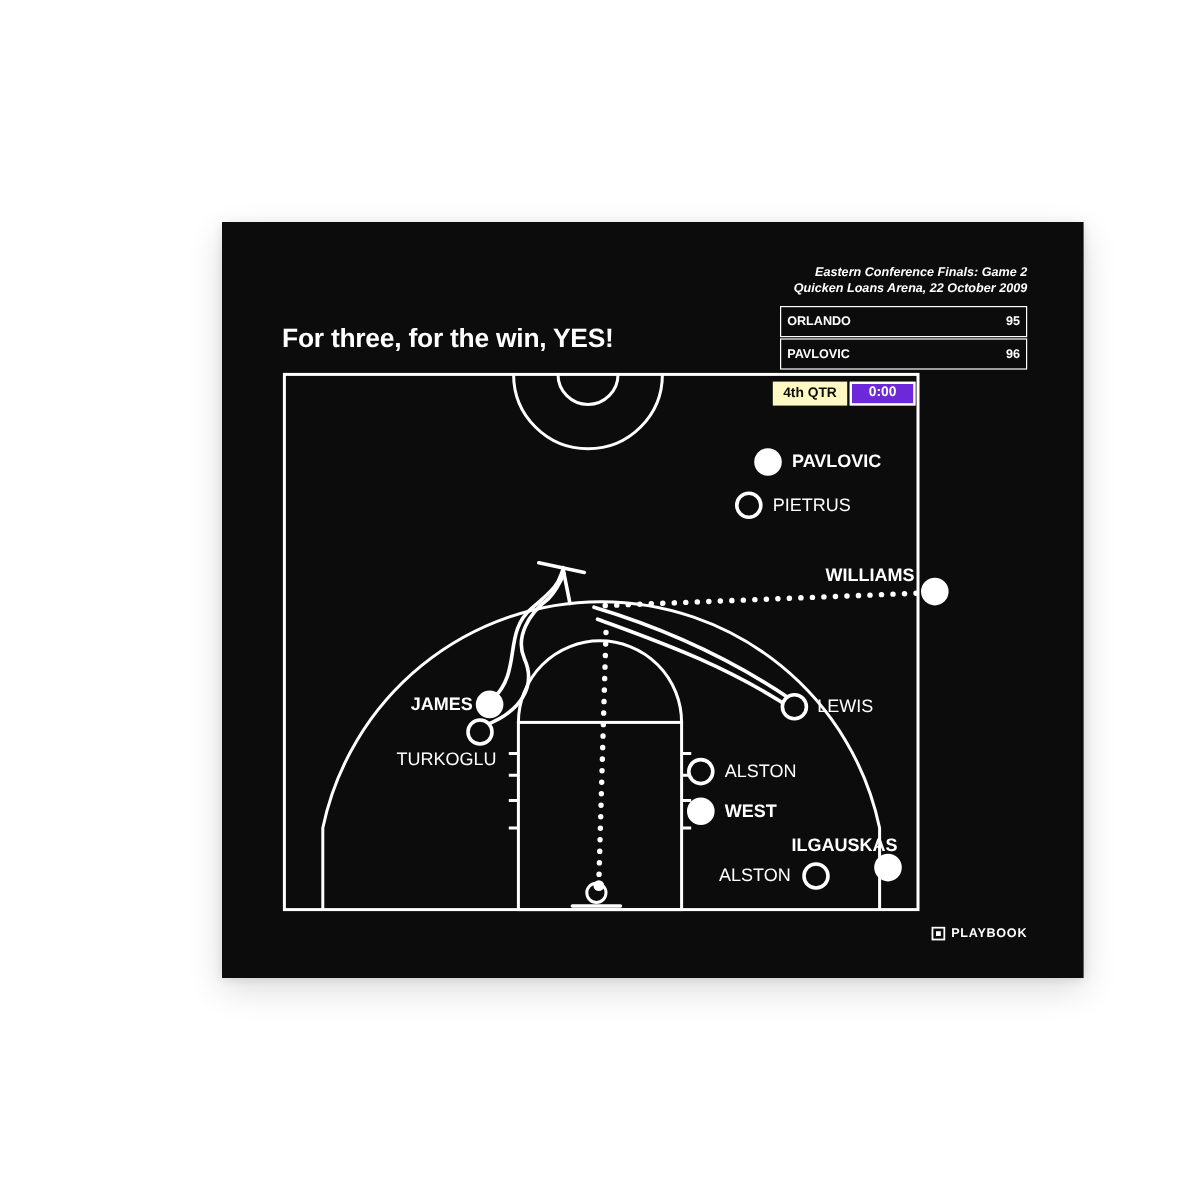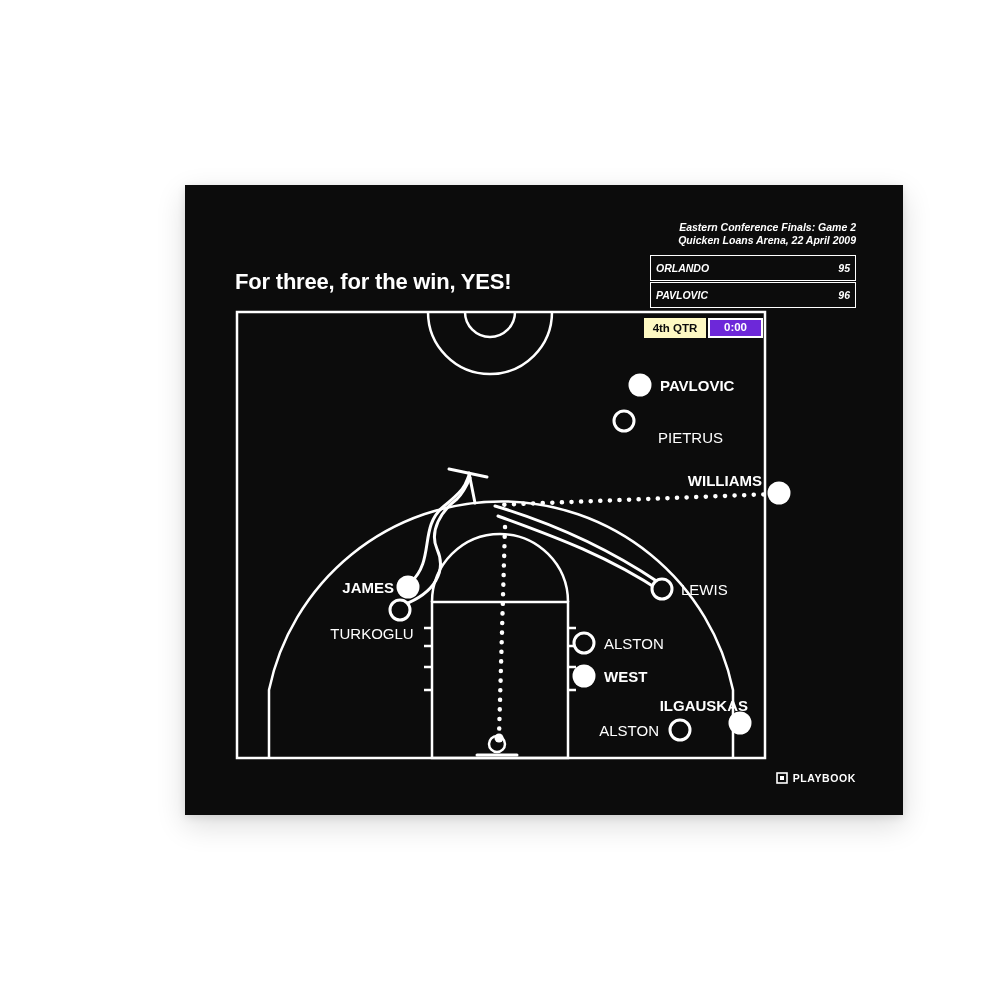--- a/index.html
+++ b/index.html
@@ -13,21 +13,21 @@
   }
 
   .court-svg { position:absolute; left:0; top:0; width:630px; height:630px; }
   .court-line { stroke:#ffffff; stroke-width:2.5; fill:none; }
   .line-solid { stroke:#ffffff; stroke-width:3; fill:none; stroke-linecap:round; }
   .line-dotted { stroke:#ffffff; stroke-width:4.5; fill:none; stroke-linecap:round; stroke-dasharray:0.1 9.5; }
 
   .header-block { position:absolute; top:36px; right:47px; text-align:right; font-size:10.5px; font-weight:bold; font-style:italic; line-height:12.5px; }
 
   .scoreboard { position:absolute; top:70px; right:47px; width:206px; }
-  .score-row { height:16px; border:1px solid #ffffff; display:flex; justify-content:space-between; align-items:center; padding:12px 5px; font-size:10.5px; font-weight:bold; margin-bottom:1px;font-style:italic; }
+  .score-row { height:16px; border:1px solid #ffffff; display:flex; justify-content:space-between; align-items:center; padding:12px 5px; font-size:10.5px; font-weight:bold; margin-bottom:1px; }
 
   .title { position:absolute; left:50px; top:84px; font-size:22px; font-weight:bold; letter-spacing:-0.2px; }
 
   .qtr-box { position:absolute; left:459px; top:133px; width:62px; height:20px; background:#fef9c3; color:#0c0c0c; font-size:11.5px; font-weight:bold; text-align:center; line-height:20px; }
   .time-box { position:absolute; left:523px; top:133px; width:55px; height:20px; background:#6d28d9; border:2px solid #ffffff; color:#ffffff; font-size:11.5px; font-weight:bold; text-align:center; line-height:15px; }
 
   .players { position:absolute; left:0; top:0; width:630px; height:630px;text-decoration:underline; }
   .marker { position:absolute; width:23px; height:23px; border-radius:50%; transform:translate(-50%,-50%); }
   .marker.filled { background:#ffffff; }
   .marker.open { background:#0c0c0c; border:3.5px solid #ffffff; }
@@ -65,21 +65,21 @@
     <path class="line-solid" d="M 226 397 C 250 375 234 342 258 322 S 280 300 284 290"></path>
     <path class="line-solid" d="M 218 420 C 250 408 262 386 252 364 C 244 346 256 326 272 314 C 278 308 282 300 285 293"></path>
     <path class="line-solid" d="M 473 397 C 415 358 360 336 310 321"></path>
     <path class="line-solid" d="M 477 407 C 420 369 362 349 313 331"></path>
     <path class="line-solid" d="M 264 284 L 302 292"></path>
     <path class="line-solid" d="M 284 288 L 290 318"></path>
   </svg>
 
   <div class="header-block">
     <div>Eastern Conference Finals: Game 2</div>
-    <div>Quicken Loans Arena, 22 April 2009</div>
+    <div>Quicken Loans Arena, 22 October 2009</div>
   </div>
 
   <div class="scoreboard">
     <div class="score-row">
       <span>ORLANDO</span>
       <span>95</span>
     </div>
     <div class="score-row">
       <span>PAVLOVIC</span>
       <span>96</span>
@@ -88,21 +88,21 @@
 
   <div class="title">For three, for the win, YES!</div>
 
   <div class="qtr-box">4th QTR</div>
   <div class="time-box">0:00</div>
 
   <div class="players">
       <div class="marker filled" style="left: 455px; top: 200px;"></div>
       <div class="plabel bold left" style="top: 200px; left: 475px;">PAVLOVIC</div>
       <div class="marker open" style="left: 439px; top: 236px;"></div>
-      <div class="plabel left" style="top: 236px; left: 473px; margin-top: 16px;">PIETRUS</div>
+      <div class="plabel left" style="top: 236px; left: 459px;">PIETRUS</div>
       <div class="marker filled" style="left: 594px; top: 308px;"></div>
       <div class="plabel bold right" style="top: 295px; right: 53px;">WILLIAMS</div>
       <div class="marker filled" style="left: 223px; top: 402px;"></div>
       <div class="plabel bold right" style="top: 402px; right: 421px;">JAMES</div>
       <div class="marker open" style="left: 215px; top: 425px;"></div>
       <div class="plabel center" style="top: 448px; left: 187px;">TURKOGLU</div>
       <div class="marker open" style="left: 477px; top: 404px;"></div>
       <div class="plabel left" style="top: 404px; left: 496px;">LEWIS</div>
       <div class="marker open" style="left: 399px; top: 458px;"></div>
       <div class="plabel left" style="top: 458px; left: 419px;">ALSTON</div>

